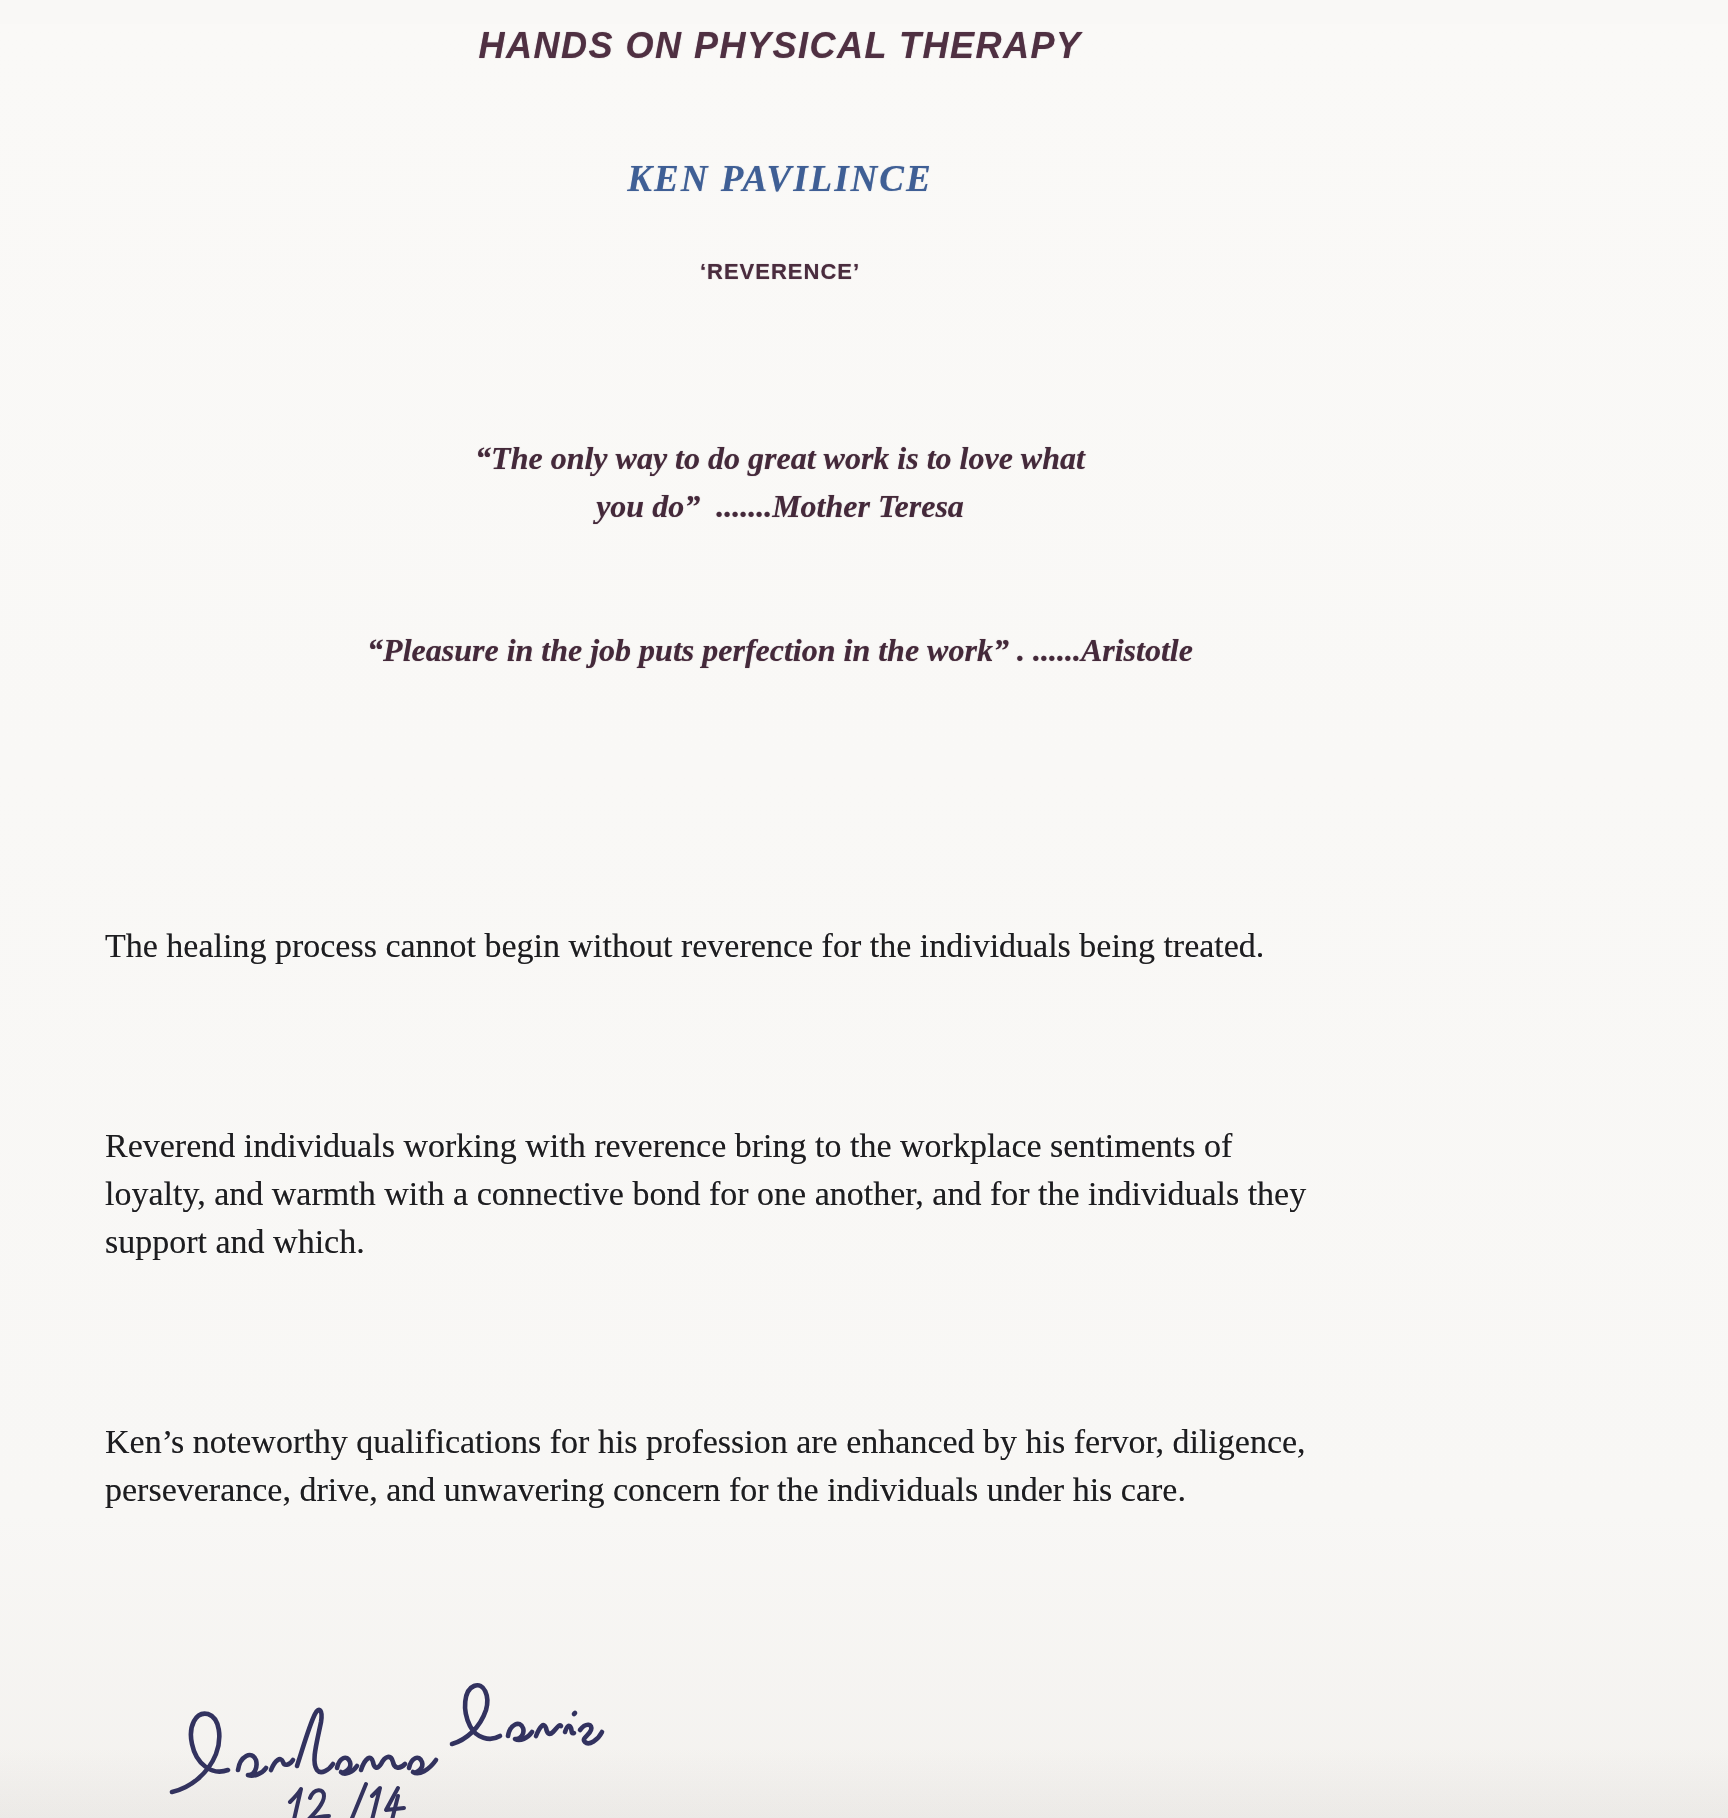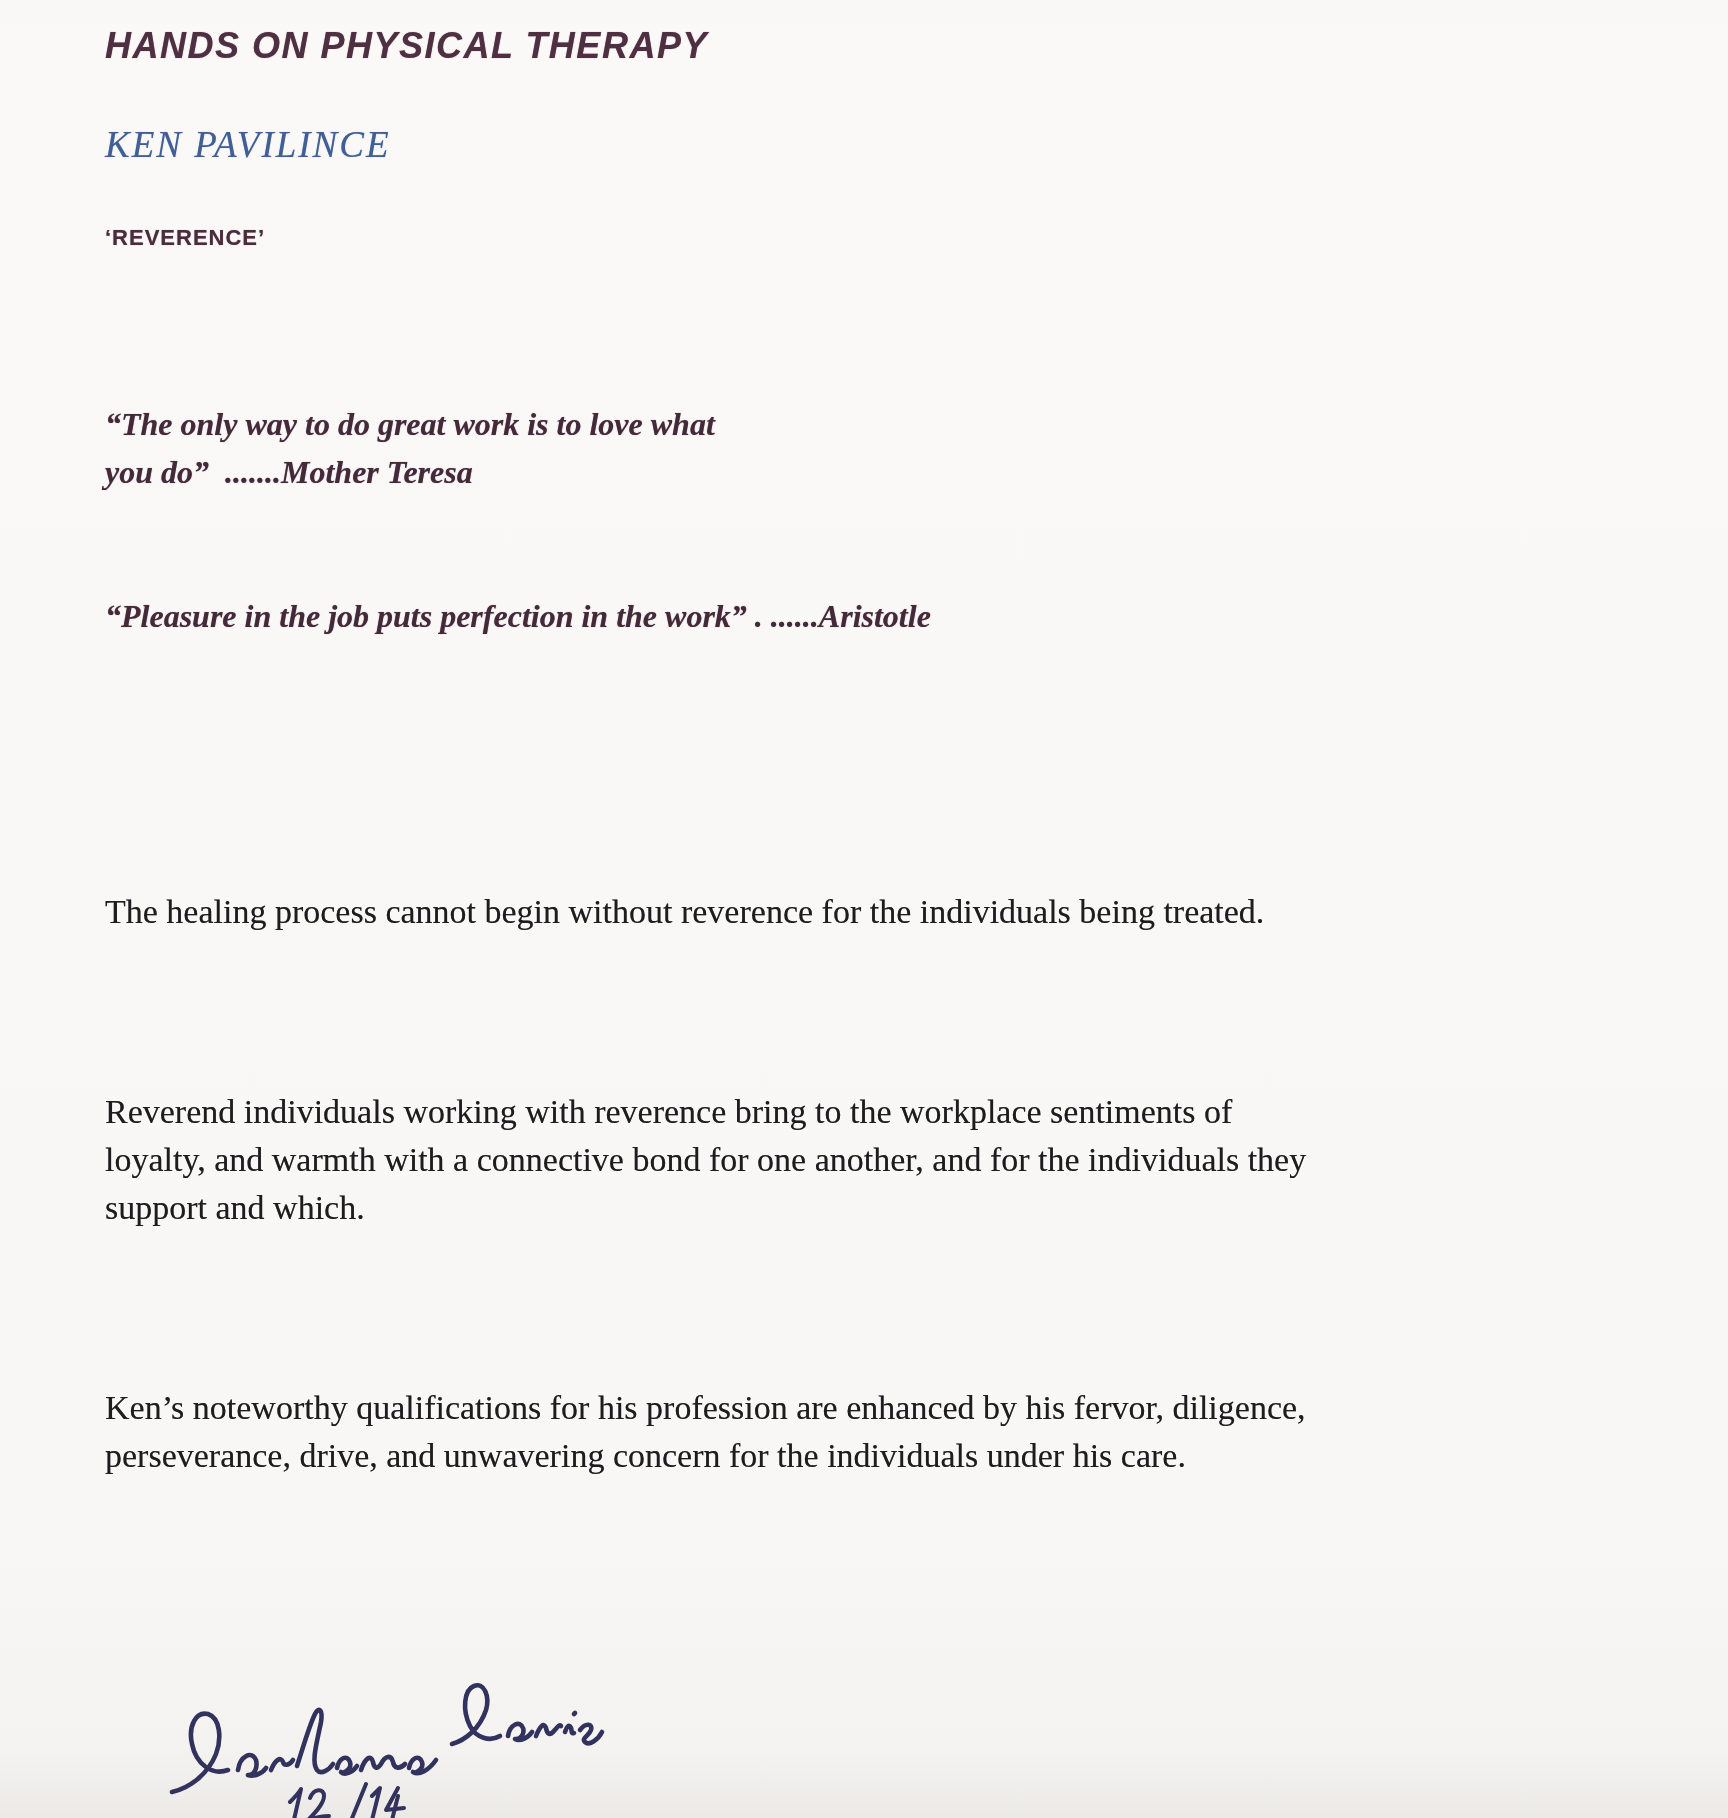--- a/index.html
+++ b/index.html
@@ -13,37 +13,38 @@
   }
   .page {
     position: relative;
     width: 1728px;
     height: 1818px;
     background: linear-gradient(180deg, #faf9f7 0%, #f8f7f5 82%, #f3f1ee 100%);
   }
   .center-block {
     margin-left: 105px;
     width: 1350px;
+    text-align: center;
   }
   .org-title {
     margin: 24px 0 0 0;
     font-family: "Liberation Sans", sans-serif;
     font-style: italic;
     font-weight: bold;
     font-size: 36px;
     line-height: 43px;
     letter-spacing: 1.5px;
     color: #4f3042;
     text-shadow: 0 0 1px rgba(79,48,66,0.55);
   }
   .person-name {
-    margin: 56px 0 0 0;
+    margin: 90px 0 0 0;
     font-family: "Liberation Serif", serif;
     font-style: italic;
-    font-weight: normal;
+    font-weight: bold;
     font-size: 37px;
     line-height: 44px;
     letter-spacing: 2px;
     color: #3f5f95;
     text-shadow: 0 0 1px rgba(63,95,149,0.5);
   }
   .theme-title {
     margin: 50px 0 0 0;
     font-family: "Liberation Sans", sans-serif;
     font-weight: bold;

